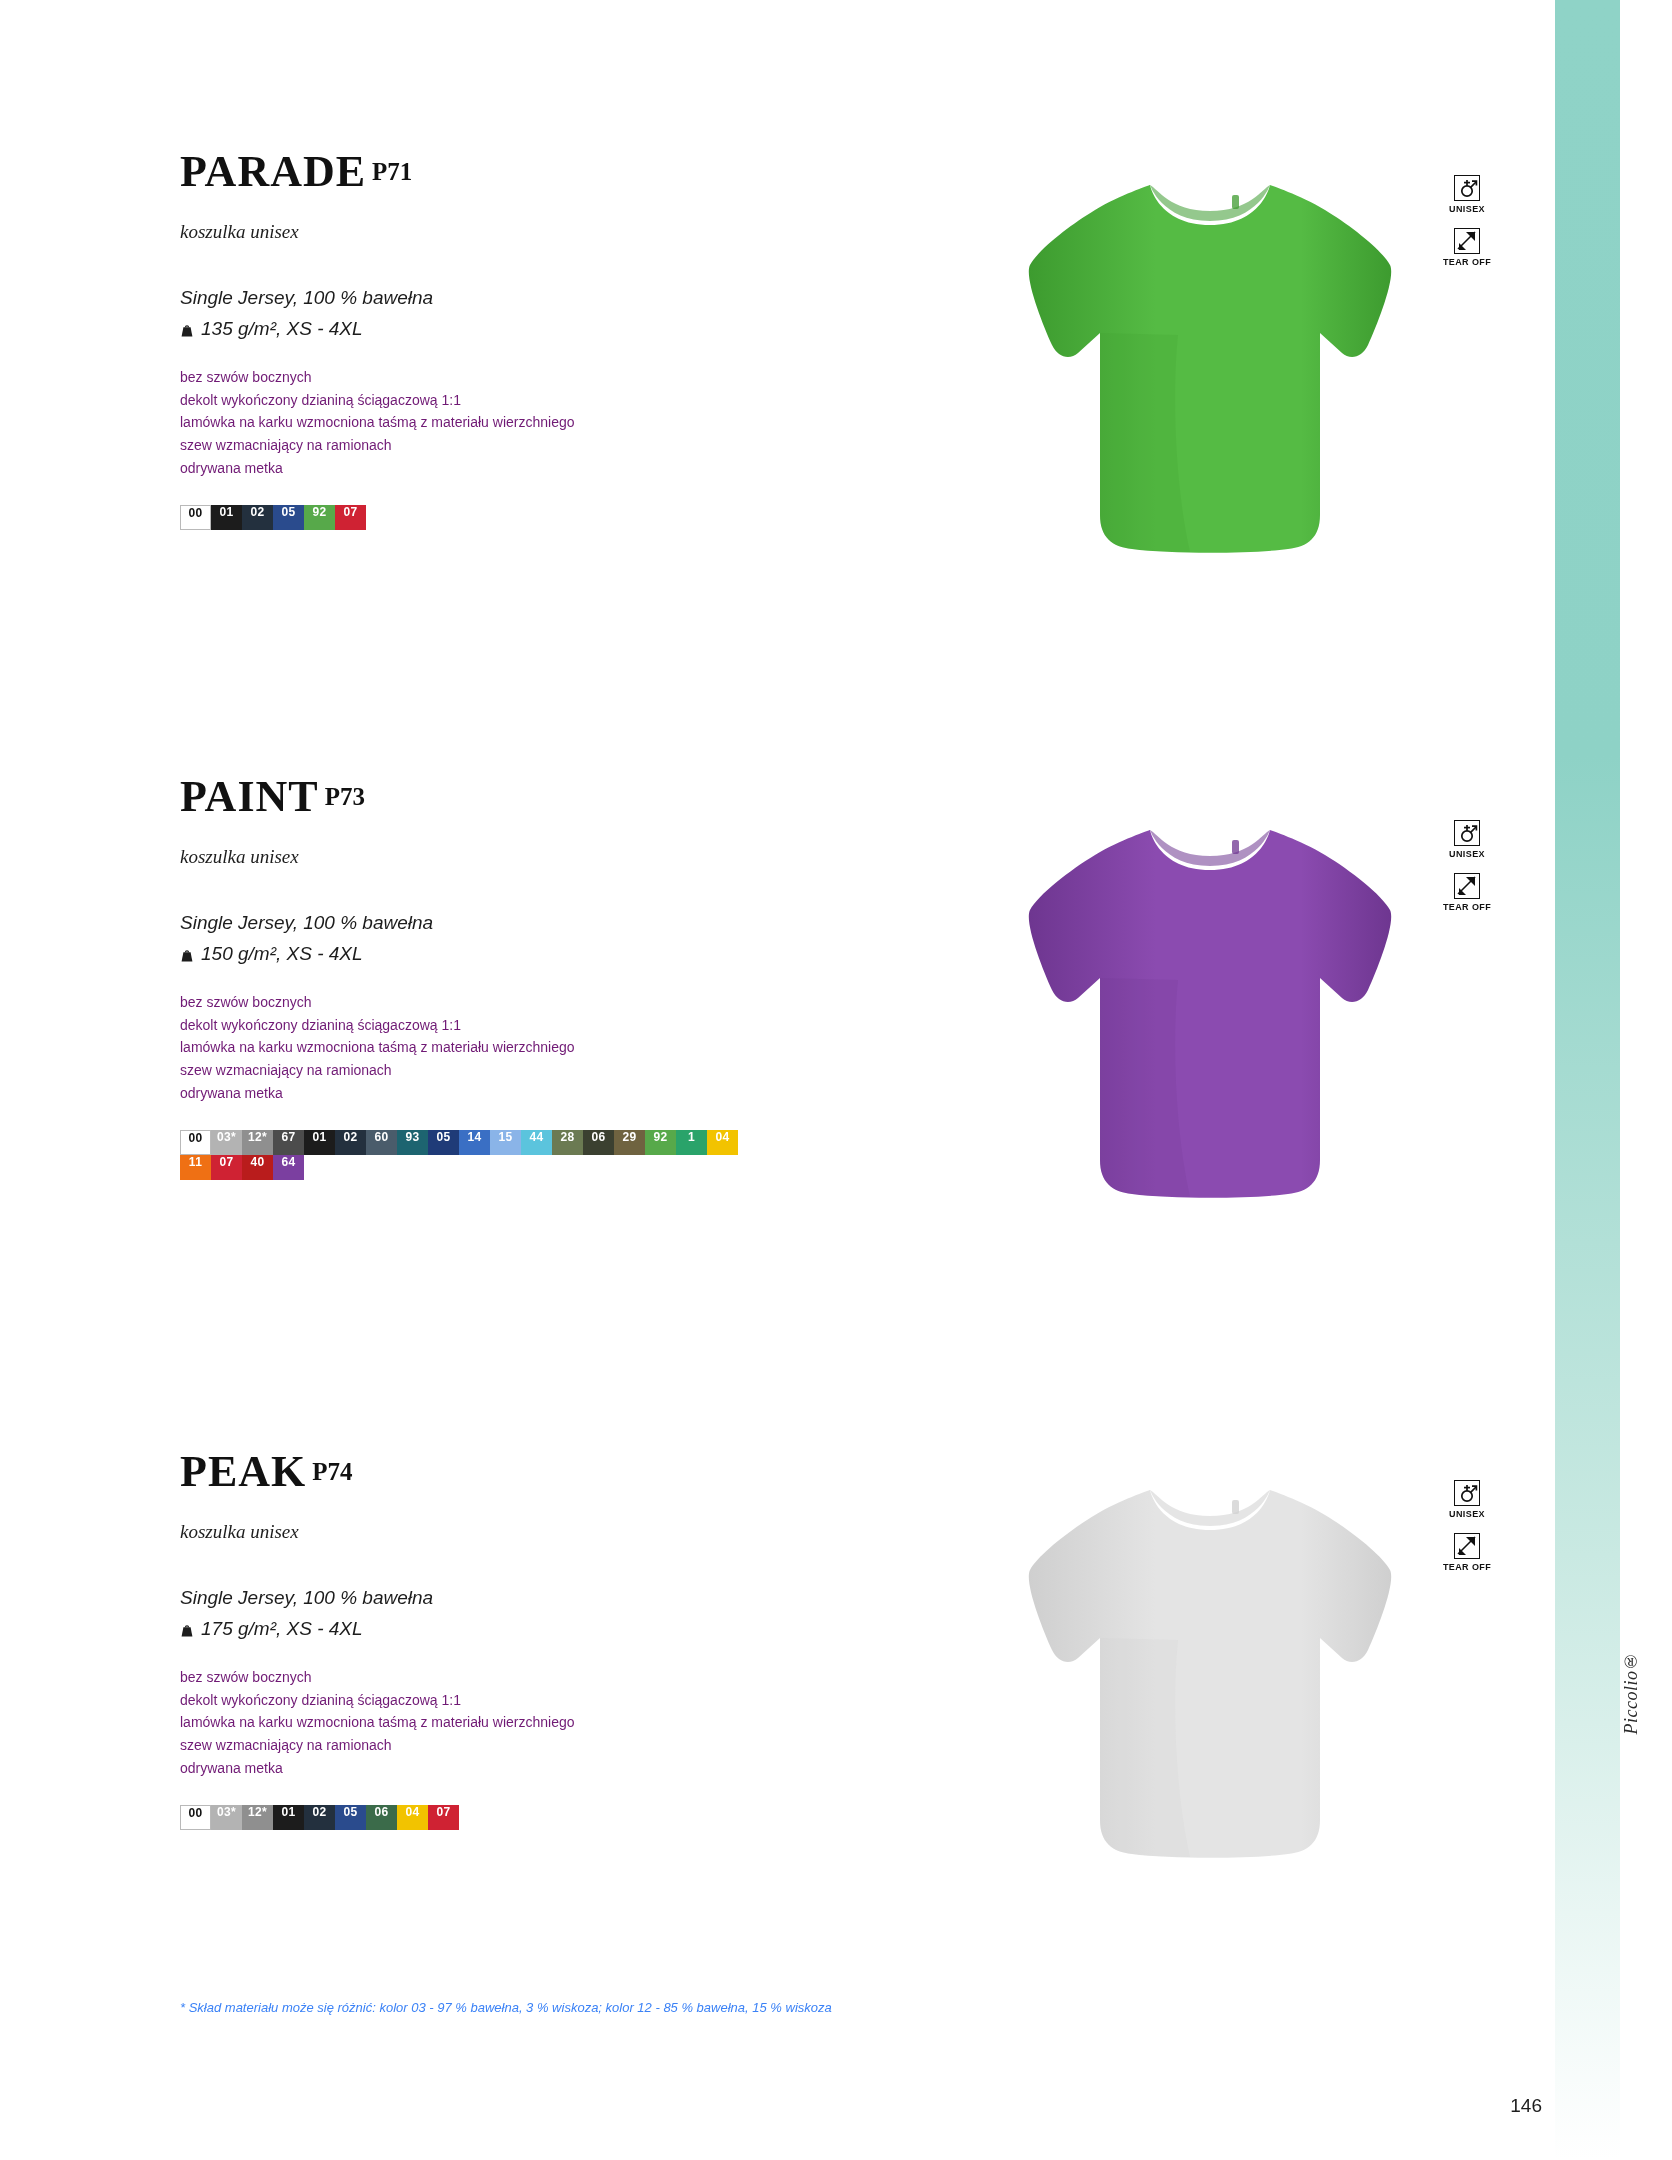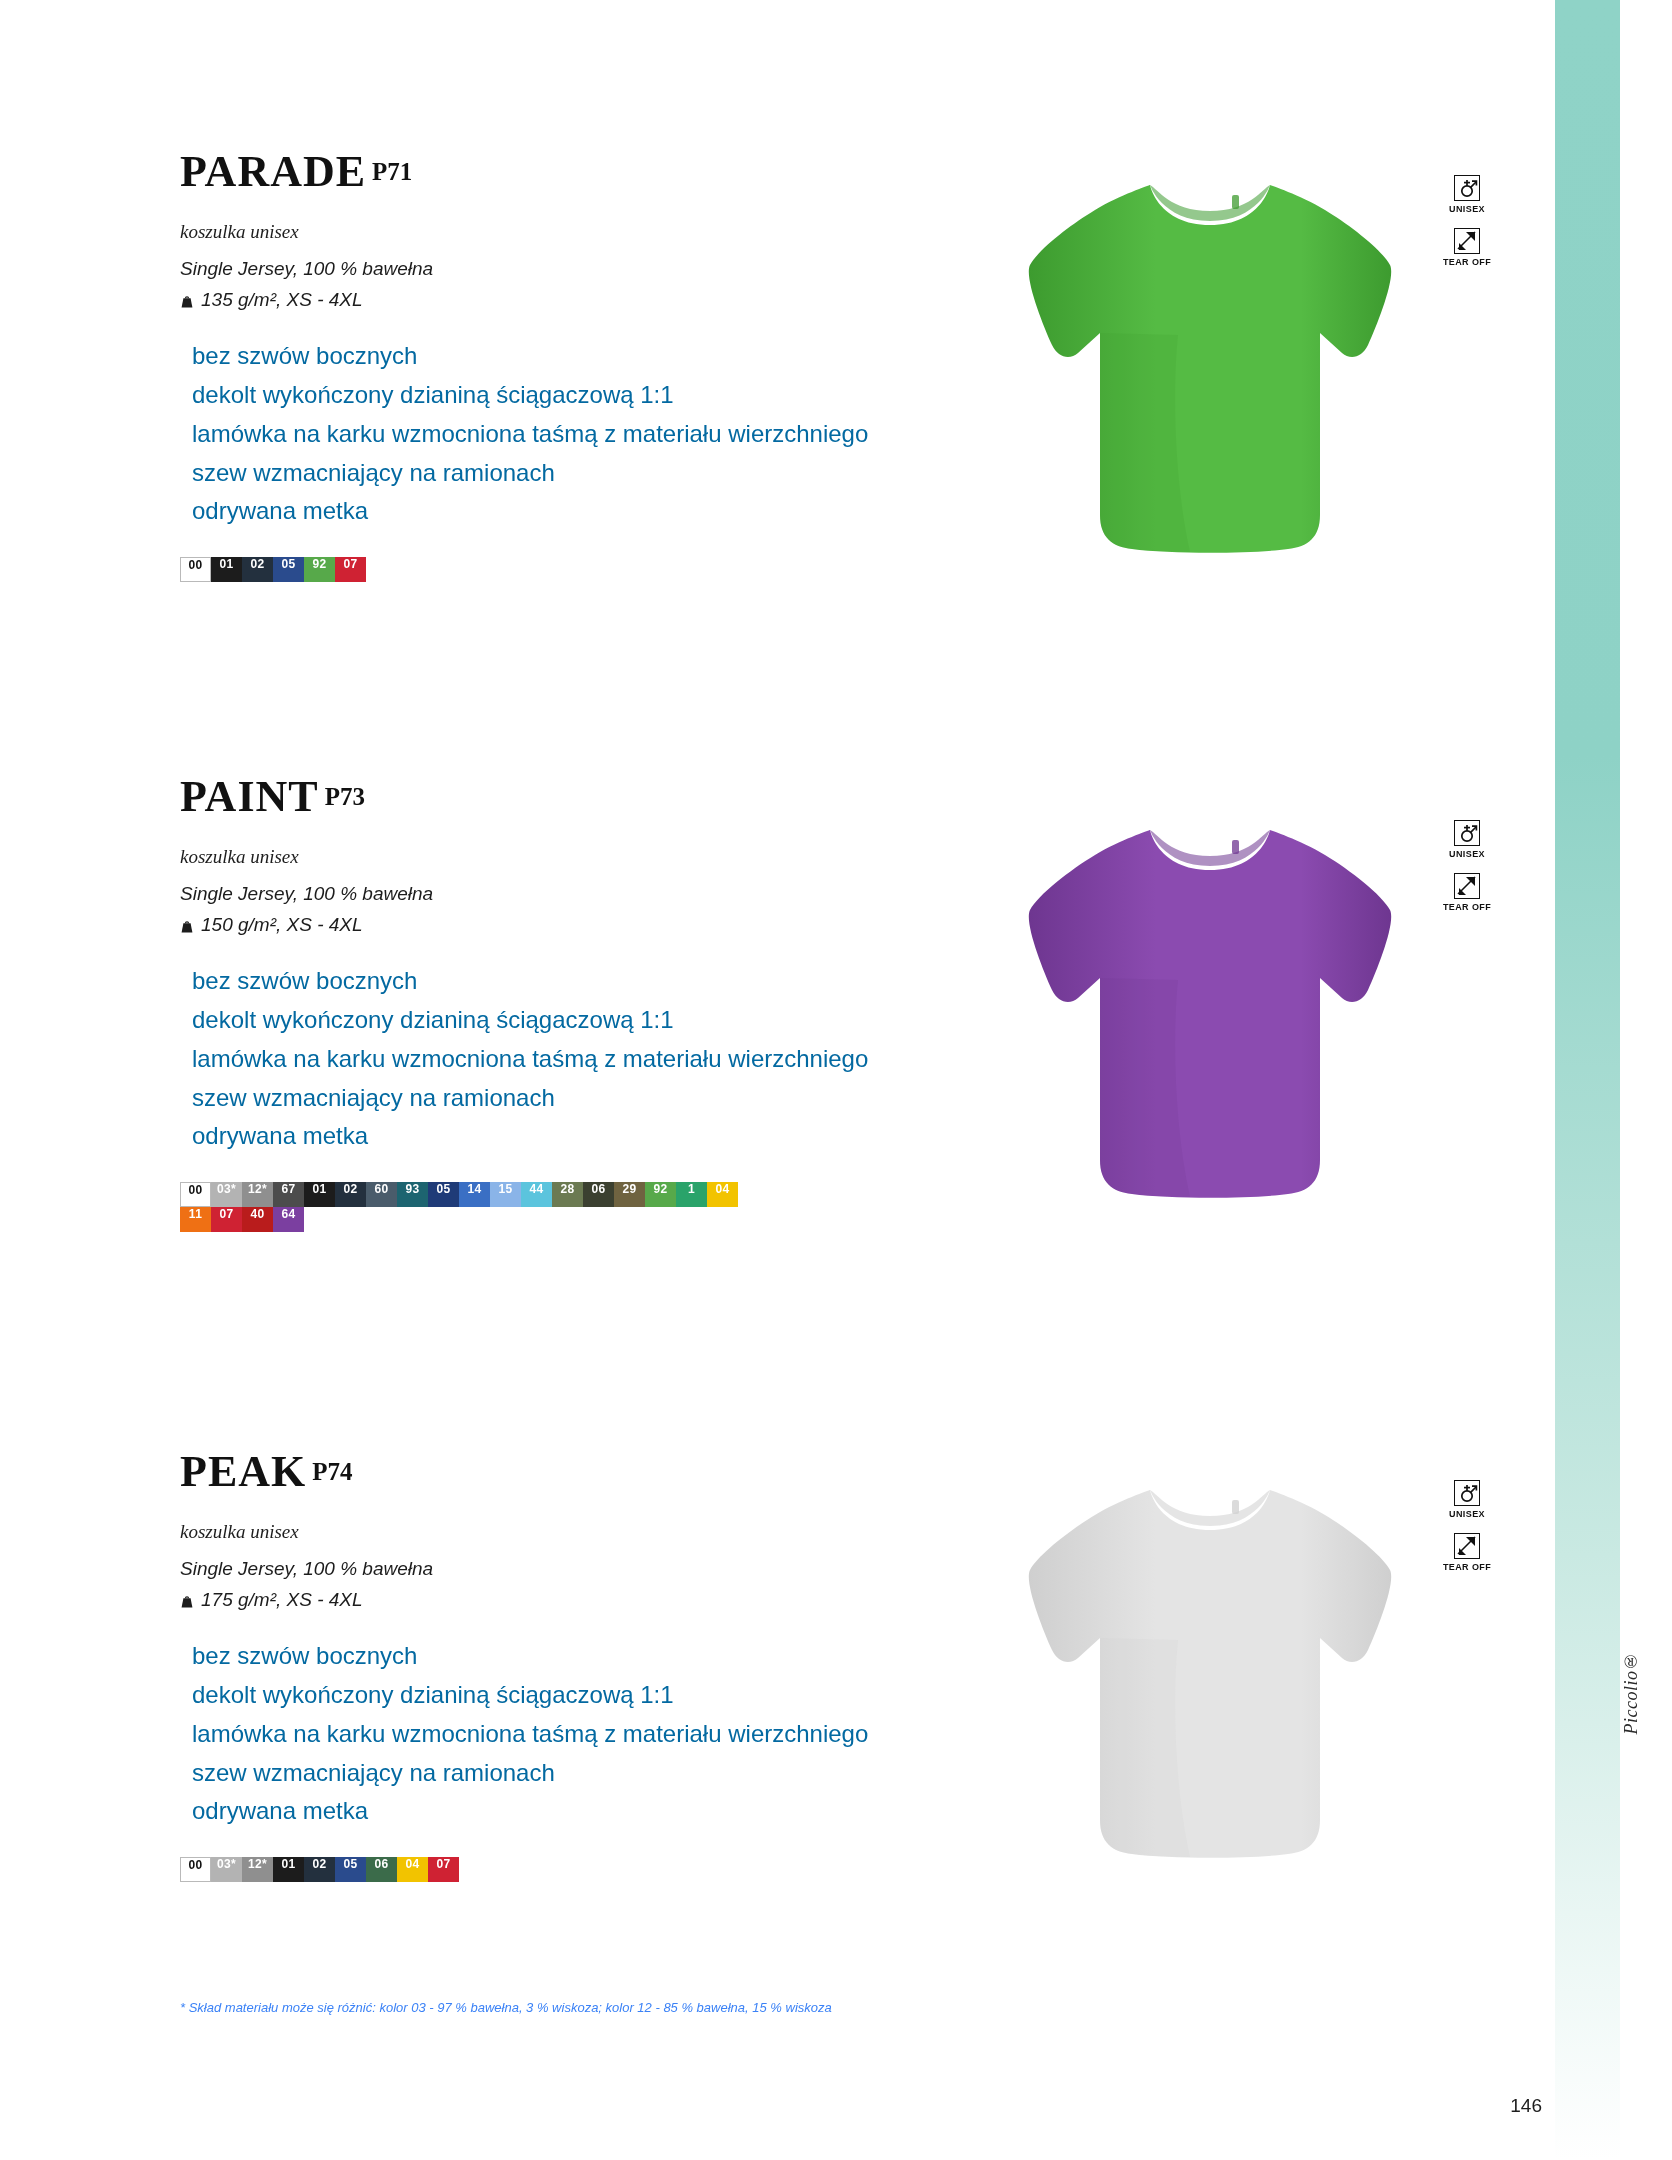--- a/index.html
+++ b/index.html
@@ -80,41 +80,40 @@
     font-style: italic;
     font-size: 19px;
     color: #1d1d1d;
     margin-top: 27px;
   }
   .prod-spec {
     font-family: "Liberation Sans", sans-serif;
     font-style: italic;
     font-size: 19px;
     color: #1d1d1d;
-    margin-top: 11px;
+    margin-top: 40px;
     line-height: 1.55;
   }
   .weight-row {
     display: flex;
     align-items: center;
     gap: 7px;
     margin-top: 2px;
   }
   .weight-icon {
     display: inline-block;
     width: 14px;
     height: 13px;
   }
   .features {
     font-family: "Liberation Sans", sans-serif;
-    font-size: 24px;
-    color: #0369a1;
+    font-size: 14px;
+    color: #701a75;
     margin-top: 22px;
     line-height: 1.62;
-    margin-left: 12px;
   }
   .features div { white-space: nowrap; }
 
   
   .swatches {
     margin-top: 26px;
     display: flex;
     flex-wrap: wrap;
     width: 560px;
     gap: 0;

